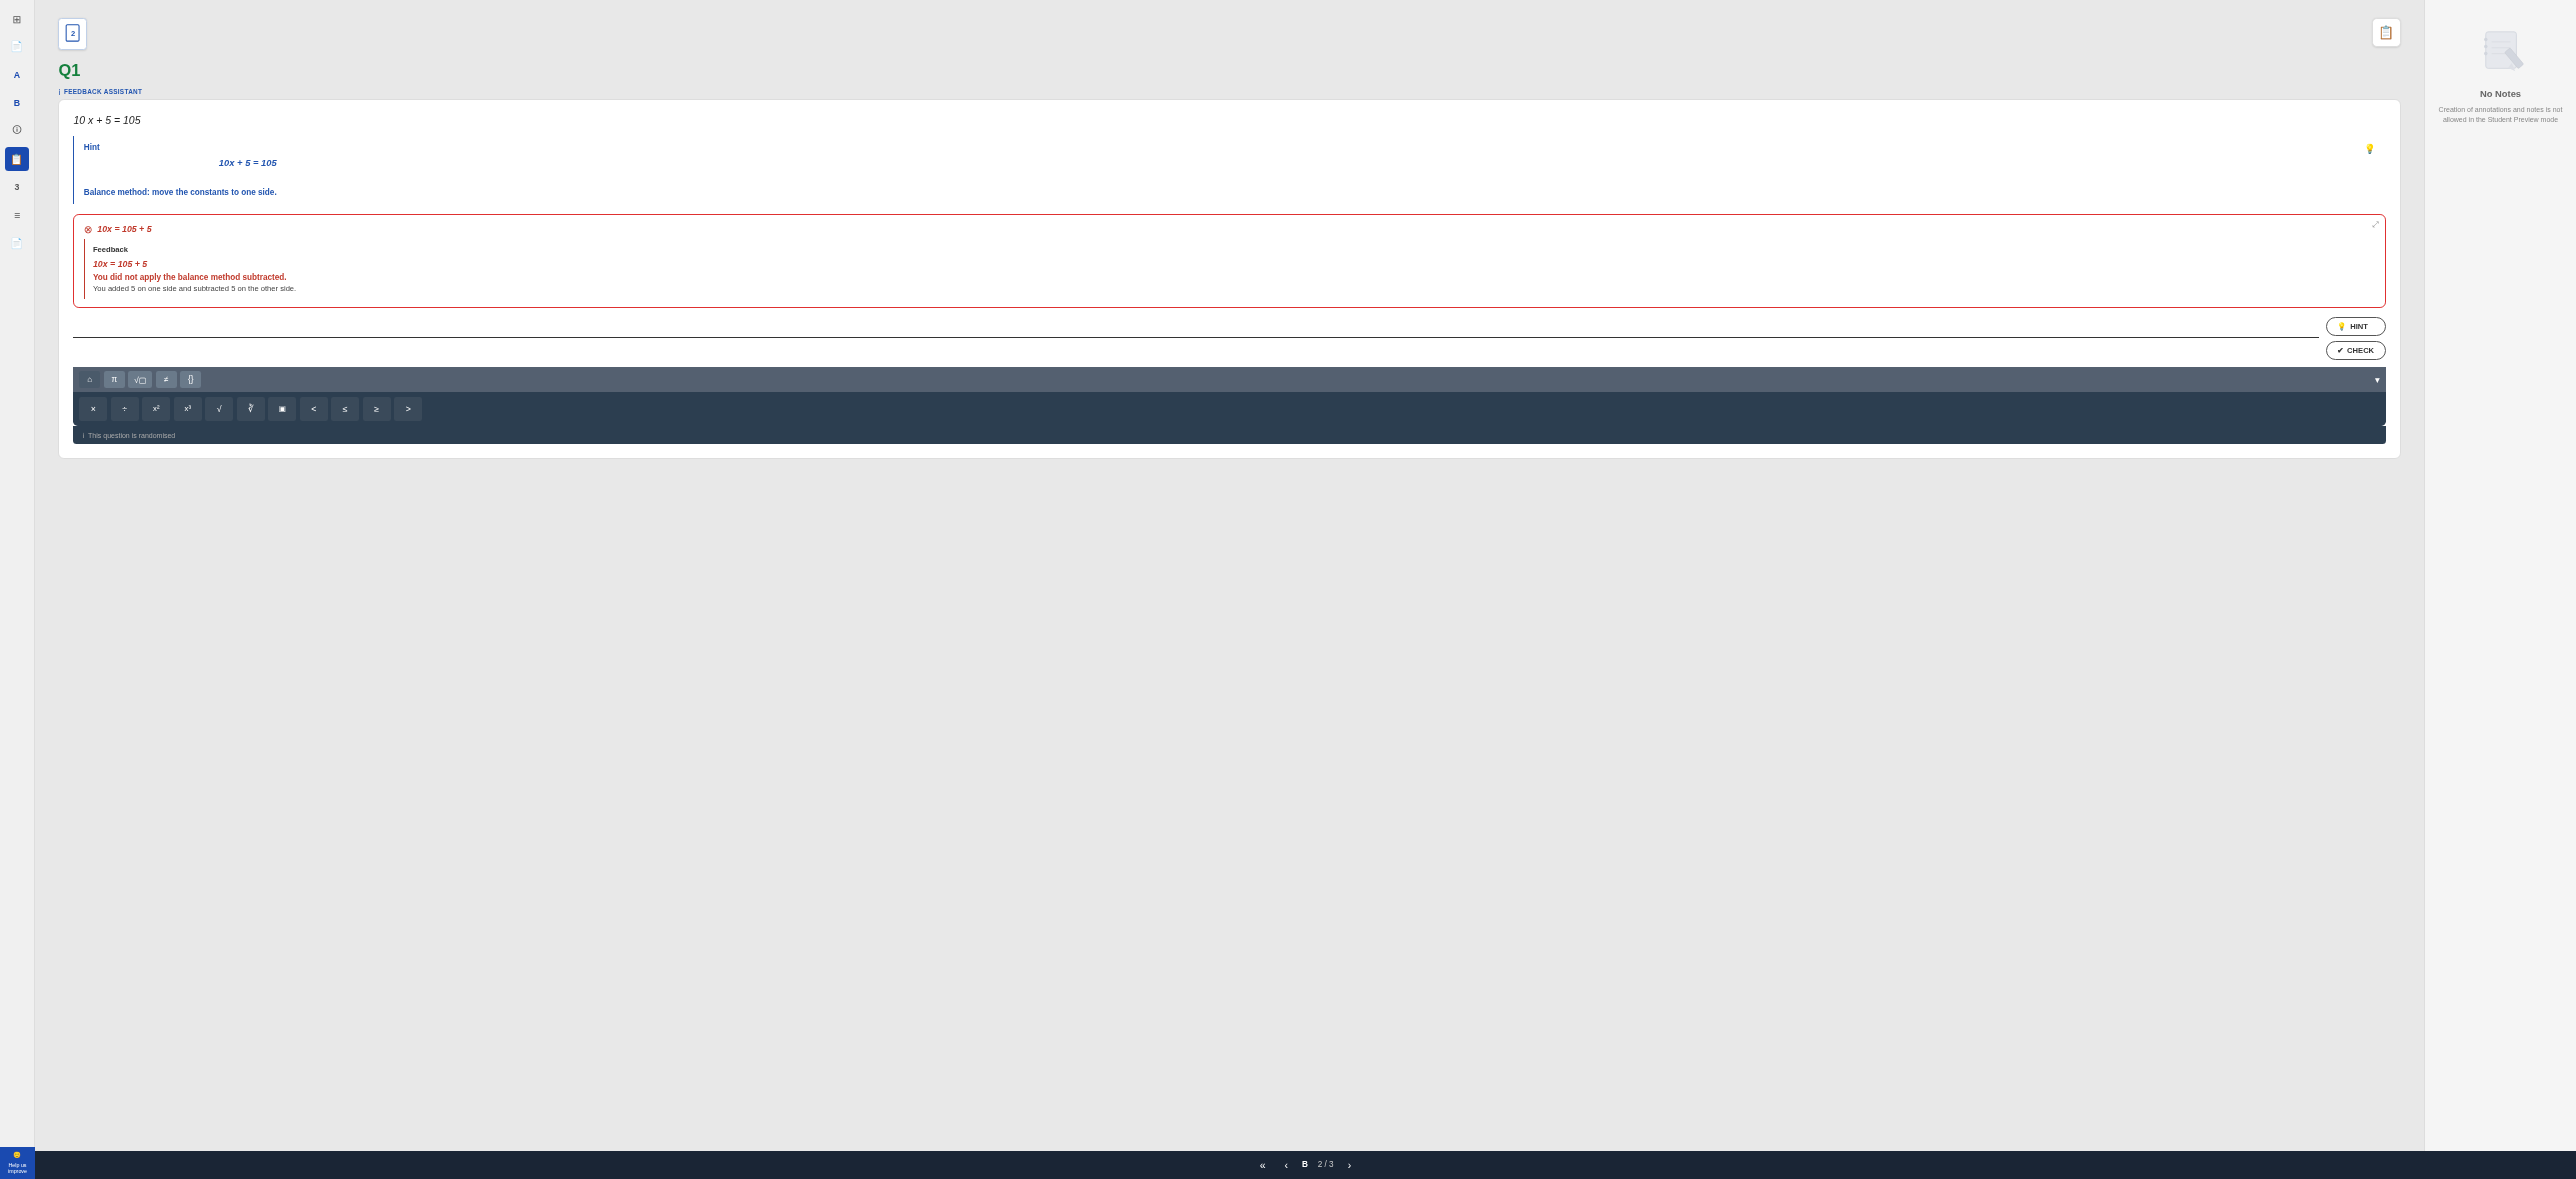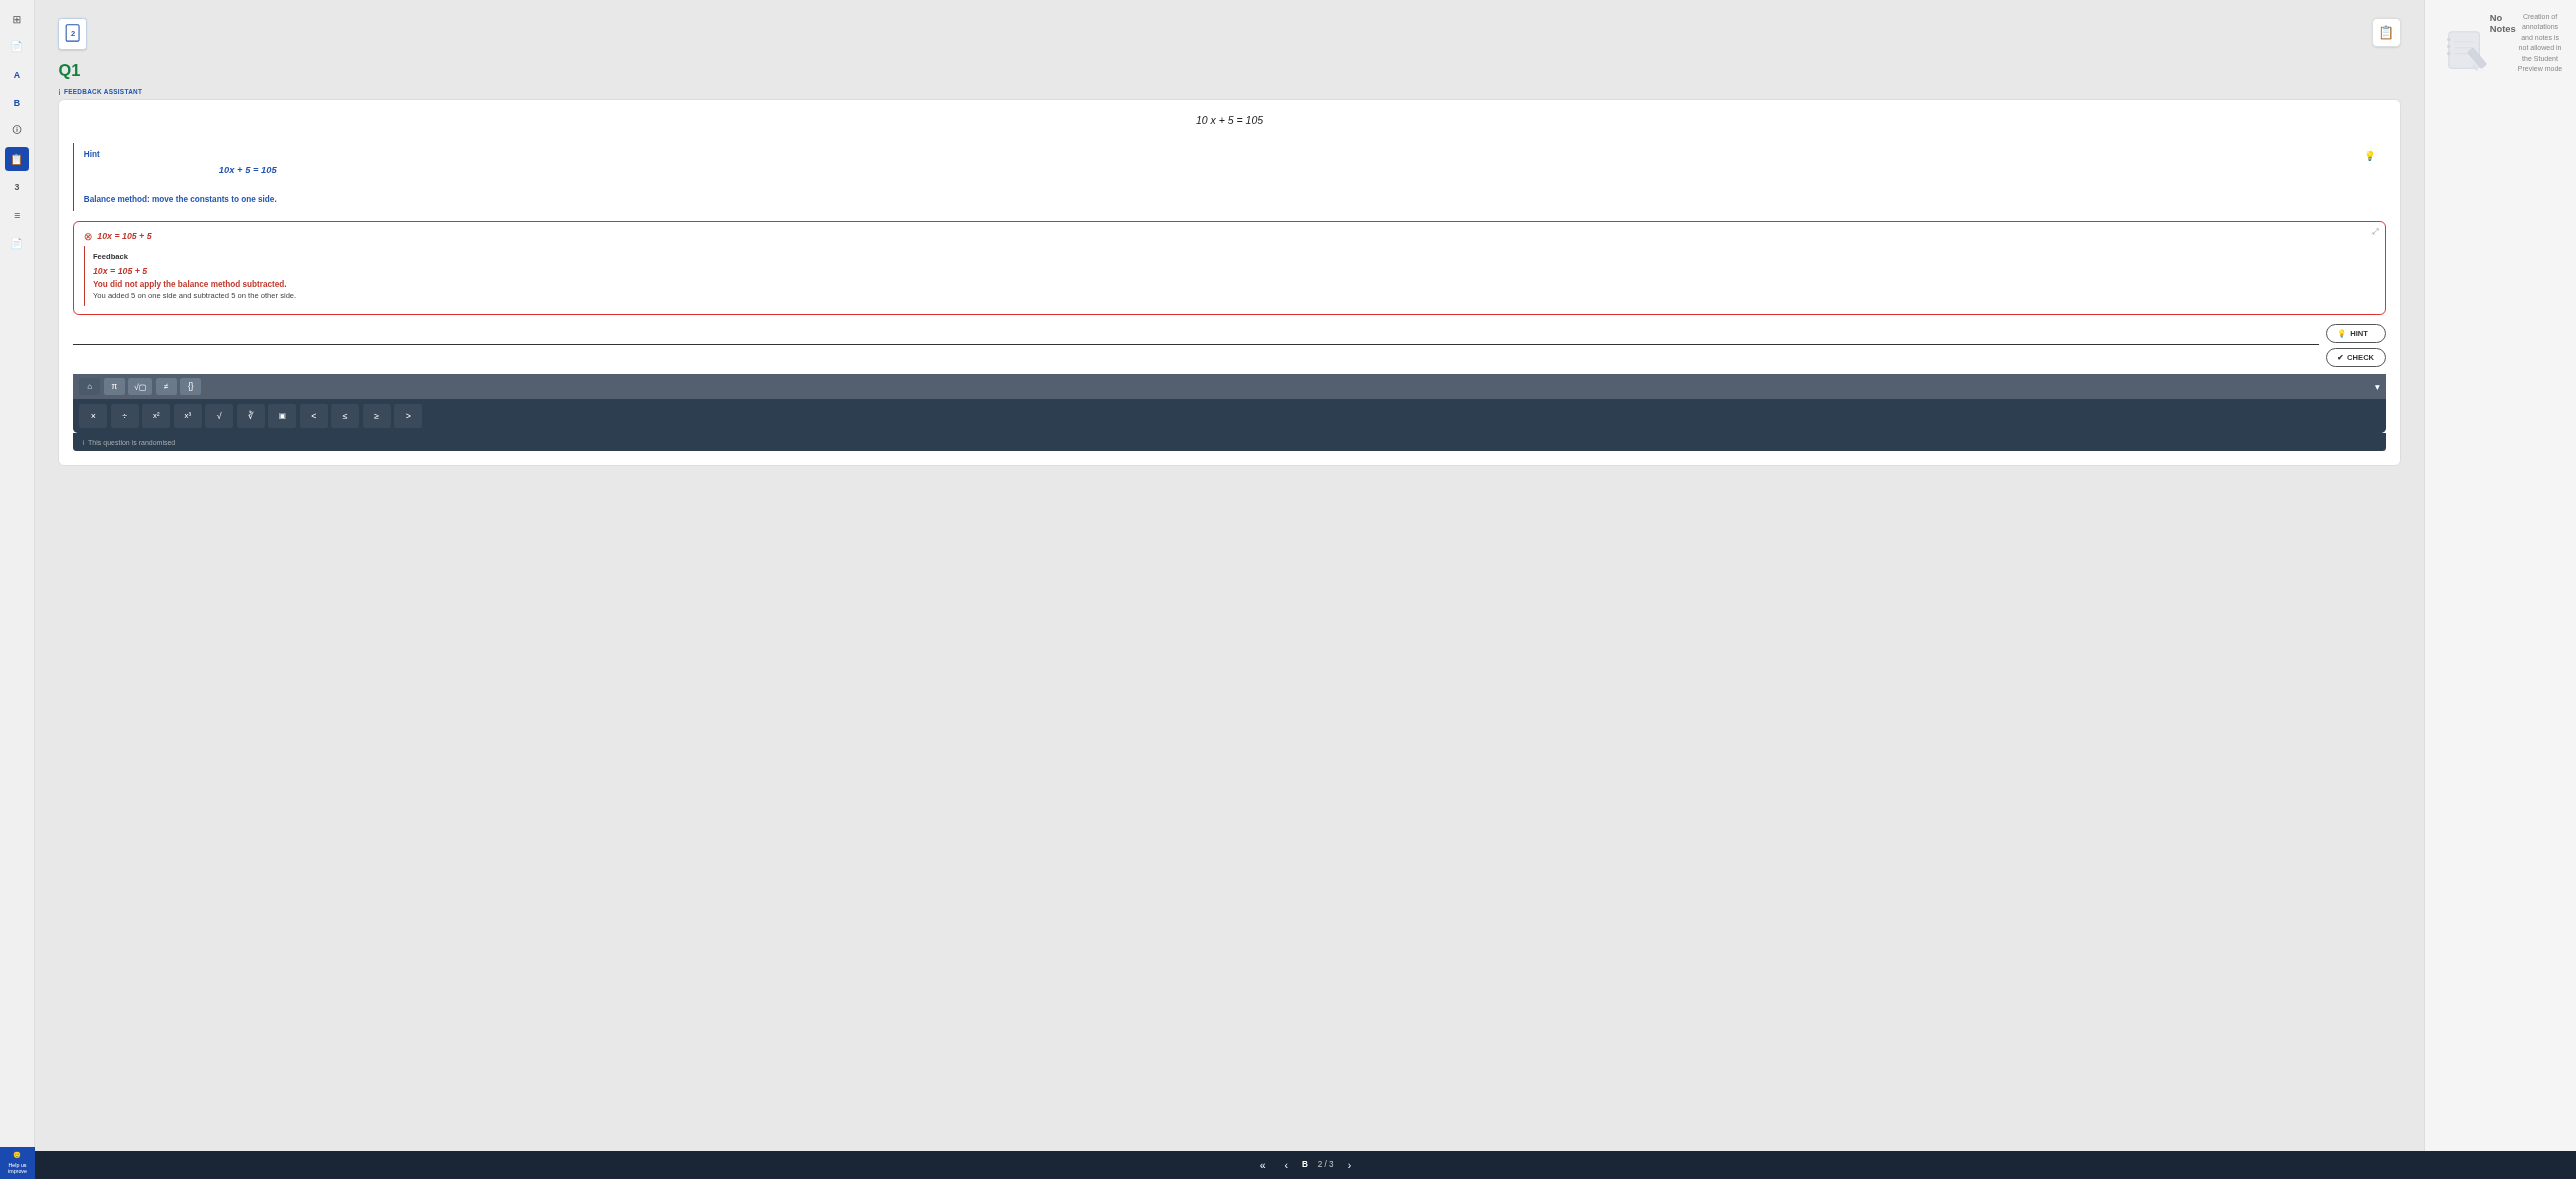--- a/index.html
+++ b/index.html
@@ -126,23 +126,22 @@
       background: white;
       border-radius: 5.9px;
       border: 0.6px solid #ddd;
       padding: 14px;
       margin-bottom: 0;
     }
 
     .equation-display {
       font-size: 10.5px;
       color: #222;
-      margin-bottom: 17px;
+      margin-bottom: 10px;
       font-style: italic;
-      text-align: center;
     }
 
     
     .hint-box {
       border-left: 1.8px solid #2255b0;
       padding: 7px 9.4px;
       margin-bottom: 9.4px;
       background: white;
     }
     .hint-title {
@@ -382,20 +381,22 @@
       color: #ccc;
       text-align: right;
     }
 
     
     .notes-panel {
       width: 152px;
       background: #f5f5f5;
       padding: 11.7px;
       display: flex;
+      flex-direction: column;
+      align-items: center;
       border-left: 0.6px solid #ddd;
       flex-shrink: 0;
     }
     .notes-illustration {
       margin-top: 11.7px;
       margin-bottom: 9.4px;
       opacity: 0.5;
     }
     .notes-title {
       font-size: 9.4px;

